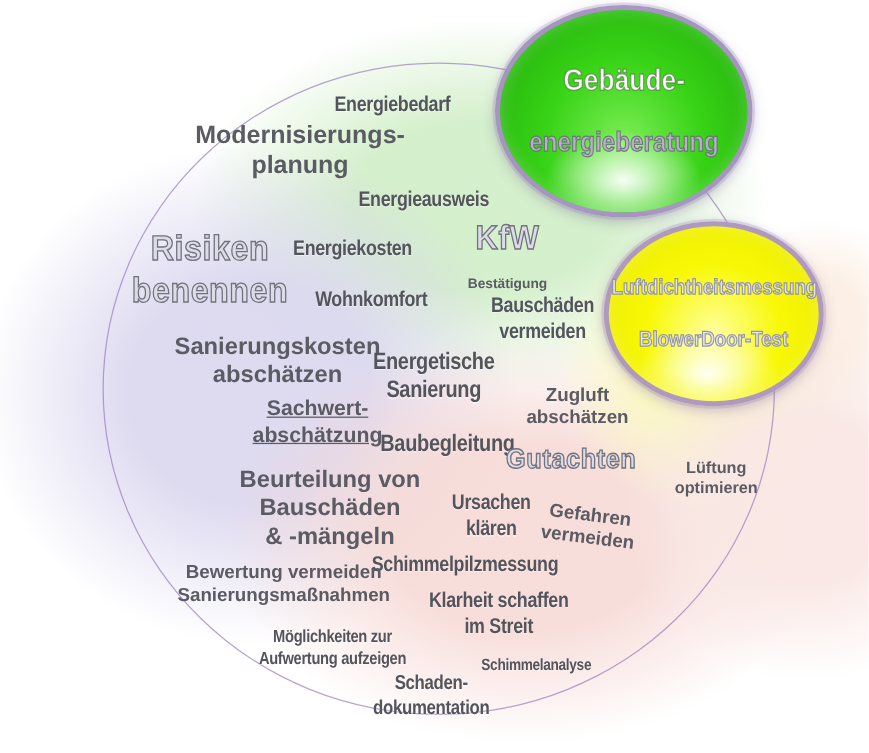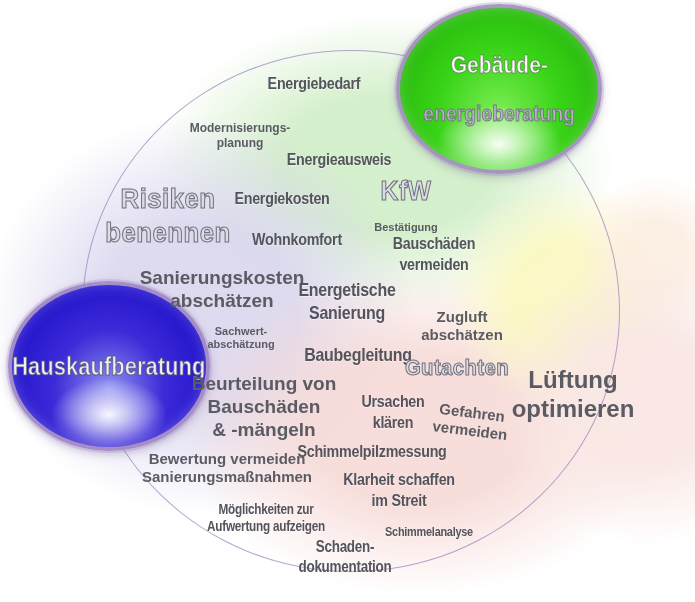--- a/index.html
+++ b/index.html
@@ -66,50 +66,51 @@
   <div class="blob blob-peach"></div>
   <div class="blob blob-rose"></div>
 
   <div class="big-ring"></div>
 
   <div class="bubble bubble-green">
     <div class="cap cap-green-1">Gebäude-</div>
     <div class="cap cap-green-2">energieberatung</div>
   </div>
 
+  <div class="bubble bubble-yellow">
+    <div class="cap cap-yellow">Luftdichtheitsmessung</div>
+    <div class="cap cap-yellow">BlowerDoor-Test</div>
+  </div>
 
-  <div class="bubble bubble-blue">
-    <div class="cap cap-blue">Hauskaufberatung</div>
-  </div>
 
 
   <div id="labels">
       <div class="lbl cond" style="left: 314px; top: 84px; font-size: 17px; transform: translate(-50%, -50%) scaleX(0.84);">Energiebedarf</div>
-      <div class="lbl bold" style="left: 240px; top: 136px; font-size: 12px; transform: translate(-50%, -50%);">Modernisierungs-
+      <div class="lbl bold" style="left: 240px; top: 121px; font-size: 20px; transform: translate(-50%, -50%);">Modernisierungs-
 planung</div>
       <div class="lbl cond" style="left: 339px; top: 160px; font-size: 17px; transform: translate(-50%, -50%) scaleX(0.84);">Energieausweis</div>
       <div class="lbl outline" style="left: 168px; top: 216px; font-size: 28px; transform: translate(-50%, -50%) scaleX(0.92);">Risiken
 benennen</div>
       <div class="lbl cond" style="left: 282px; top: 199px; font-size: 17px; transform: translate(-50%, -50%) scaleX(0.84);">Energiekosten</div>
       <div class="lbl outline" style="left: 406px; top: 191px; font-size: 27px; transform: translate(-50%, -50%) scaleX(0.92);">KfW</div>
       <div class="lbl bold" style="left: 406px; top: 210px; font-size: 11px; transform: translate(-50%, -50%); margin-top: 18px;">Bestätigung</div>
       <div class="lbl cond" style="left: 297px; top: 240px; font-size: 17px; transform: translate(-50%, -50%) scaleX(0.84);">Wohnkomfort</div>
       <div class="lbl cond" style="left: 434px; top: 255px; font-size: 17px; transform: translate(-50%, -50%) scaleX(0.84);">Bauschäden
 vermeiden</div>
       <div class="lbl bold" style="left: 222px; top: 289px; font-size: 19px; transform: translate(-50%, -50%);">Sanierungskosten
 abschätzen</div>
       <div class="lbl cond" style="left: 347px; top: 301px; font-size: 19px; transform: translate(-50%, -50%) scaleX(0.84);">Energetische
 Sanierung</div>
       <div class="lbl bold" style="left: 462px; top: 326px; font-size: 15px; transform: translate(-50%, -50%);">Zugluft
 abschätzen</div>
-      <div class="lbl bold" style="left: 241px; top: 338px; font-size: 11px; transform: translate(-50%, -50%);">Sachwert-
+      <div class="lbl bold" style="left: 254px; top: 338px; font-size: 17px; transform: translate(-50%, -50%); text-decoration: underline;">Sachwert-
 abschätzung</div>
       <div class="lbl cond" style="left: 358px; top: 355px; font-size: 19px; transform: translate(-50%, -50%) scaleX(0.84);">Baubegleitung</div>
       <div class="lbl outline" style="left: 457px; top: 368px; font-size: 22px; transform: translate(-50%, -50%) scaleX(0.92);">Gutachten</div>
-      <div class="lbl bold" style="left: 573px; top: 394px; font-size: 24px; transform: translate(-50%, -50%);">Lüftung
+      <div class="lbl bold" style="left: 573px; top: 382px; font-size: 13px; transform: translate(-50%, -50%);">Lüftung
 optimieren</div>
       <div class="lbl bold" style="left: 264px; top: 407px; font-size: 19px; transform: translate(-50%, -50%);">Beurteilung von
 Bauschäden
 &amp; -mängeln</div>
       <div class="lbl cond" style="left: 393px; top: 413px; font-size: 17px; transform: translate(-50%, -50%) scaleX(0.84);">Ursachen
 klären</div>
       <div class="lbl bold" style="left: 471px; top: 422px; font-size: 15px; transform: translate(-50%, -50%) rotate(7deg);">Gefahren
 vermeiden</div>
       <div class="lbl cond" style="left: 372px; top: 452px; font-size: 17px; transform: translate(-50%, -50%) scaleX(0.84);">Schimmelpilzmessung</div>
       <div class="lbl bold" style="left: 227px; top: 468px; font-size: 15px; transform: translate(-50%, -50%);">Bewertung vermeiden

